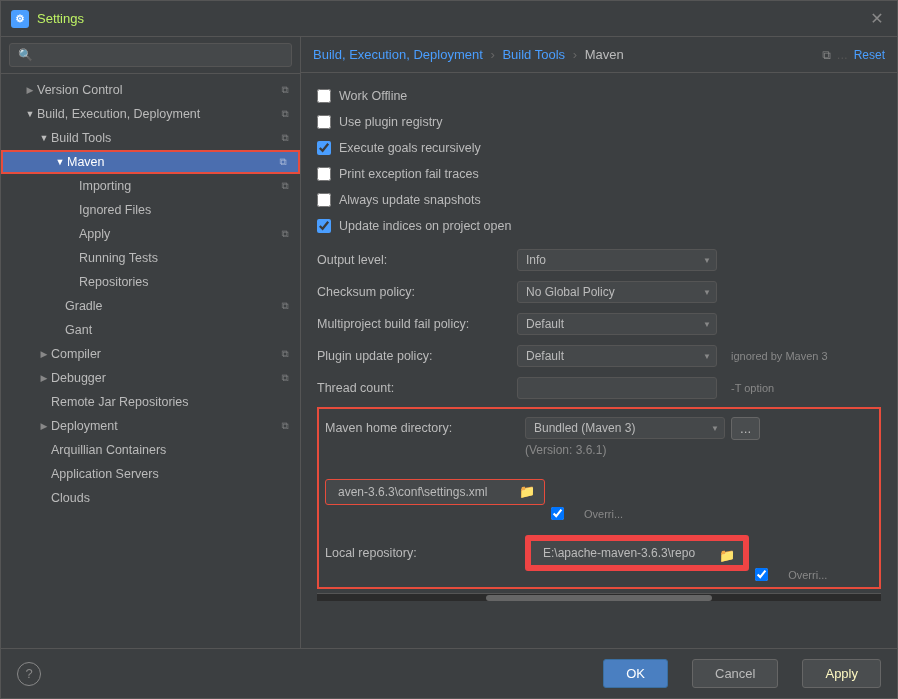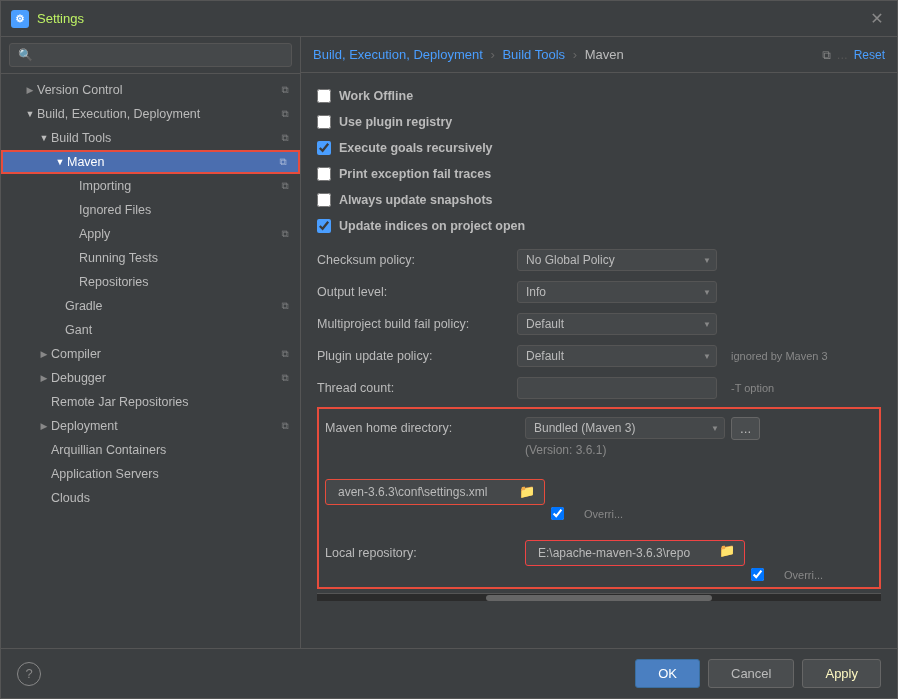--- a/index.html
+++ b/index.html
@@ -181,21 +181,20 @@
     .checkbox-row input[type="checkbox"] {
       width: 14px;
       height: 14px;
       margin-right: 8px;
       accent-color: #4a9eff;
       flex-shrink: 0;
     }
     .checkbox-label {
       color: #bbbbbb;
       font-size: 12.5px;
-      font-weight: bold;
     }
     .form-row {
       display: flex;
       align-items: center;
       margin-bottom: 6px;
       min-height: 26px;
     }
     .form-label {
       width: 200px;
       color: #bbbbbb;
@@ -291,21 +290,21 @@
       background: none;
       color: #888;
       font-size: 13px;
       cursor: pointer;
       display: flex;
       align-items: center;
       justify-content: center;
     }
     .action-buttons {
       display: flex;
-      gap: 8px;
+      gap: 24px;
       align-items: center;
     }
     .btn {
       padding: 6px 22px;
       border-radius: 3px;
       font-size: 13px;
       cursor: pointer;
       border: 1px solid transparent;
     }
     .btn-ok {
@@ -498,44 +497,44 @@
           <input type="checkbox" style="">
           <span class="checkbox-label">Print exception fail traces</span>
         </div>
         <div class="checkbox-row">
           <input type="checkbox" style="">
           <span class="checkbox-label">Always update snapshots</span>
         </div>
         <div class="checkbox-row" style="margin-bottom:10px;">
           <input type="checkbox" checked="" style="">
           <span class="checkbox-label">Update indices on project open</span>
-        </div>
-
-        <div class="form-row">
-          <span class="form-label">Checksum policy:</span>
-          <div class="form-control">
-            <div class="select-wrapper">
-              <select class="select-box">
-                <option>No Global Policy</option>
-                <option>Strict</option>
-                <option>Lax</option>
-              </select>
-            </div>
-          </div>
         </div>
 
         <div class="form-row">
           <span class="form-label">Output level:</span>
           <div class="form-control">
             <div class="select-wrapper">
               <select class="select-box">
                 <option>Info</option>
                 <option>Debug</option>
                 <option>Error</option>
                 <option>Warning</option>
+              </select>
+            </div>
+          </div>
+        </div>
+
+        <div class="form-row">
+          <span class="form-label">Checksum policy:</span>
+          <div class="form-control">
+            <div class="select-wrapper">
+              <select class="select-box">
+                <option>No Global Policy</option>
+                <option>Strict</option>
+                <option>Lax</option>
               </select>
             </div>
           </div>
         </div>
 
         <div class="form-row">
           <span class="form-label">Multiproject build fail policy:</span>
           <div class="form-control">
             <div class="select-wrapper">
               <select class="select-box">
@@ -593,21 +592,21 @@
               <div class="override-checkbox">
                 <input type="checkbox" checked="" style="">
                 <span style="color:#888;font-size:11px;">Overri...</span>
               </div>
             </div>
           </div>
 
           <div class="form-row" style="margin-bottom:0;">
             <span class="form-label">Local repository:</span>
             <div class="form-control">
-              <div style="display:flex;align-items:flex-start;background:#45484a;border:1px solid #ef4444;border-radius:3px;padding:2px 4px;min-width:220px;">
+              <div style="display:flex;align-items:flex-end;background:#45484a;border:6px solid #ef4444;border-radius:3px;padding:2px 4px;min-width:220px;">
                 <input class="text-input" type="text" value="E:\apache-maven-3.6.3\repo" style="border: none; background: transparent; min-width: 180px;">
                 <span class="folder-icon">📁</span>
               </div>
               <div class="override-checkbox">
                 <input type="checkbox" checked="" style="">
                 <span style="color:#888;font-size:11px;">Overri...</span>
               </div>
             </div>
           </div>
         </div>

